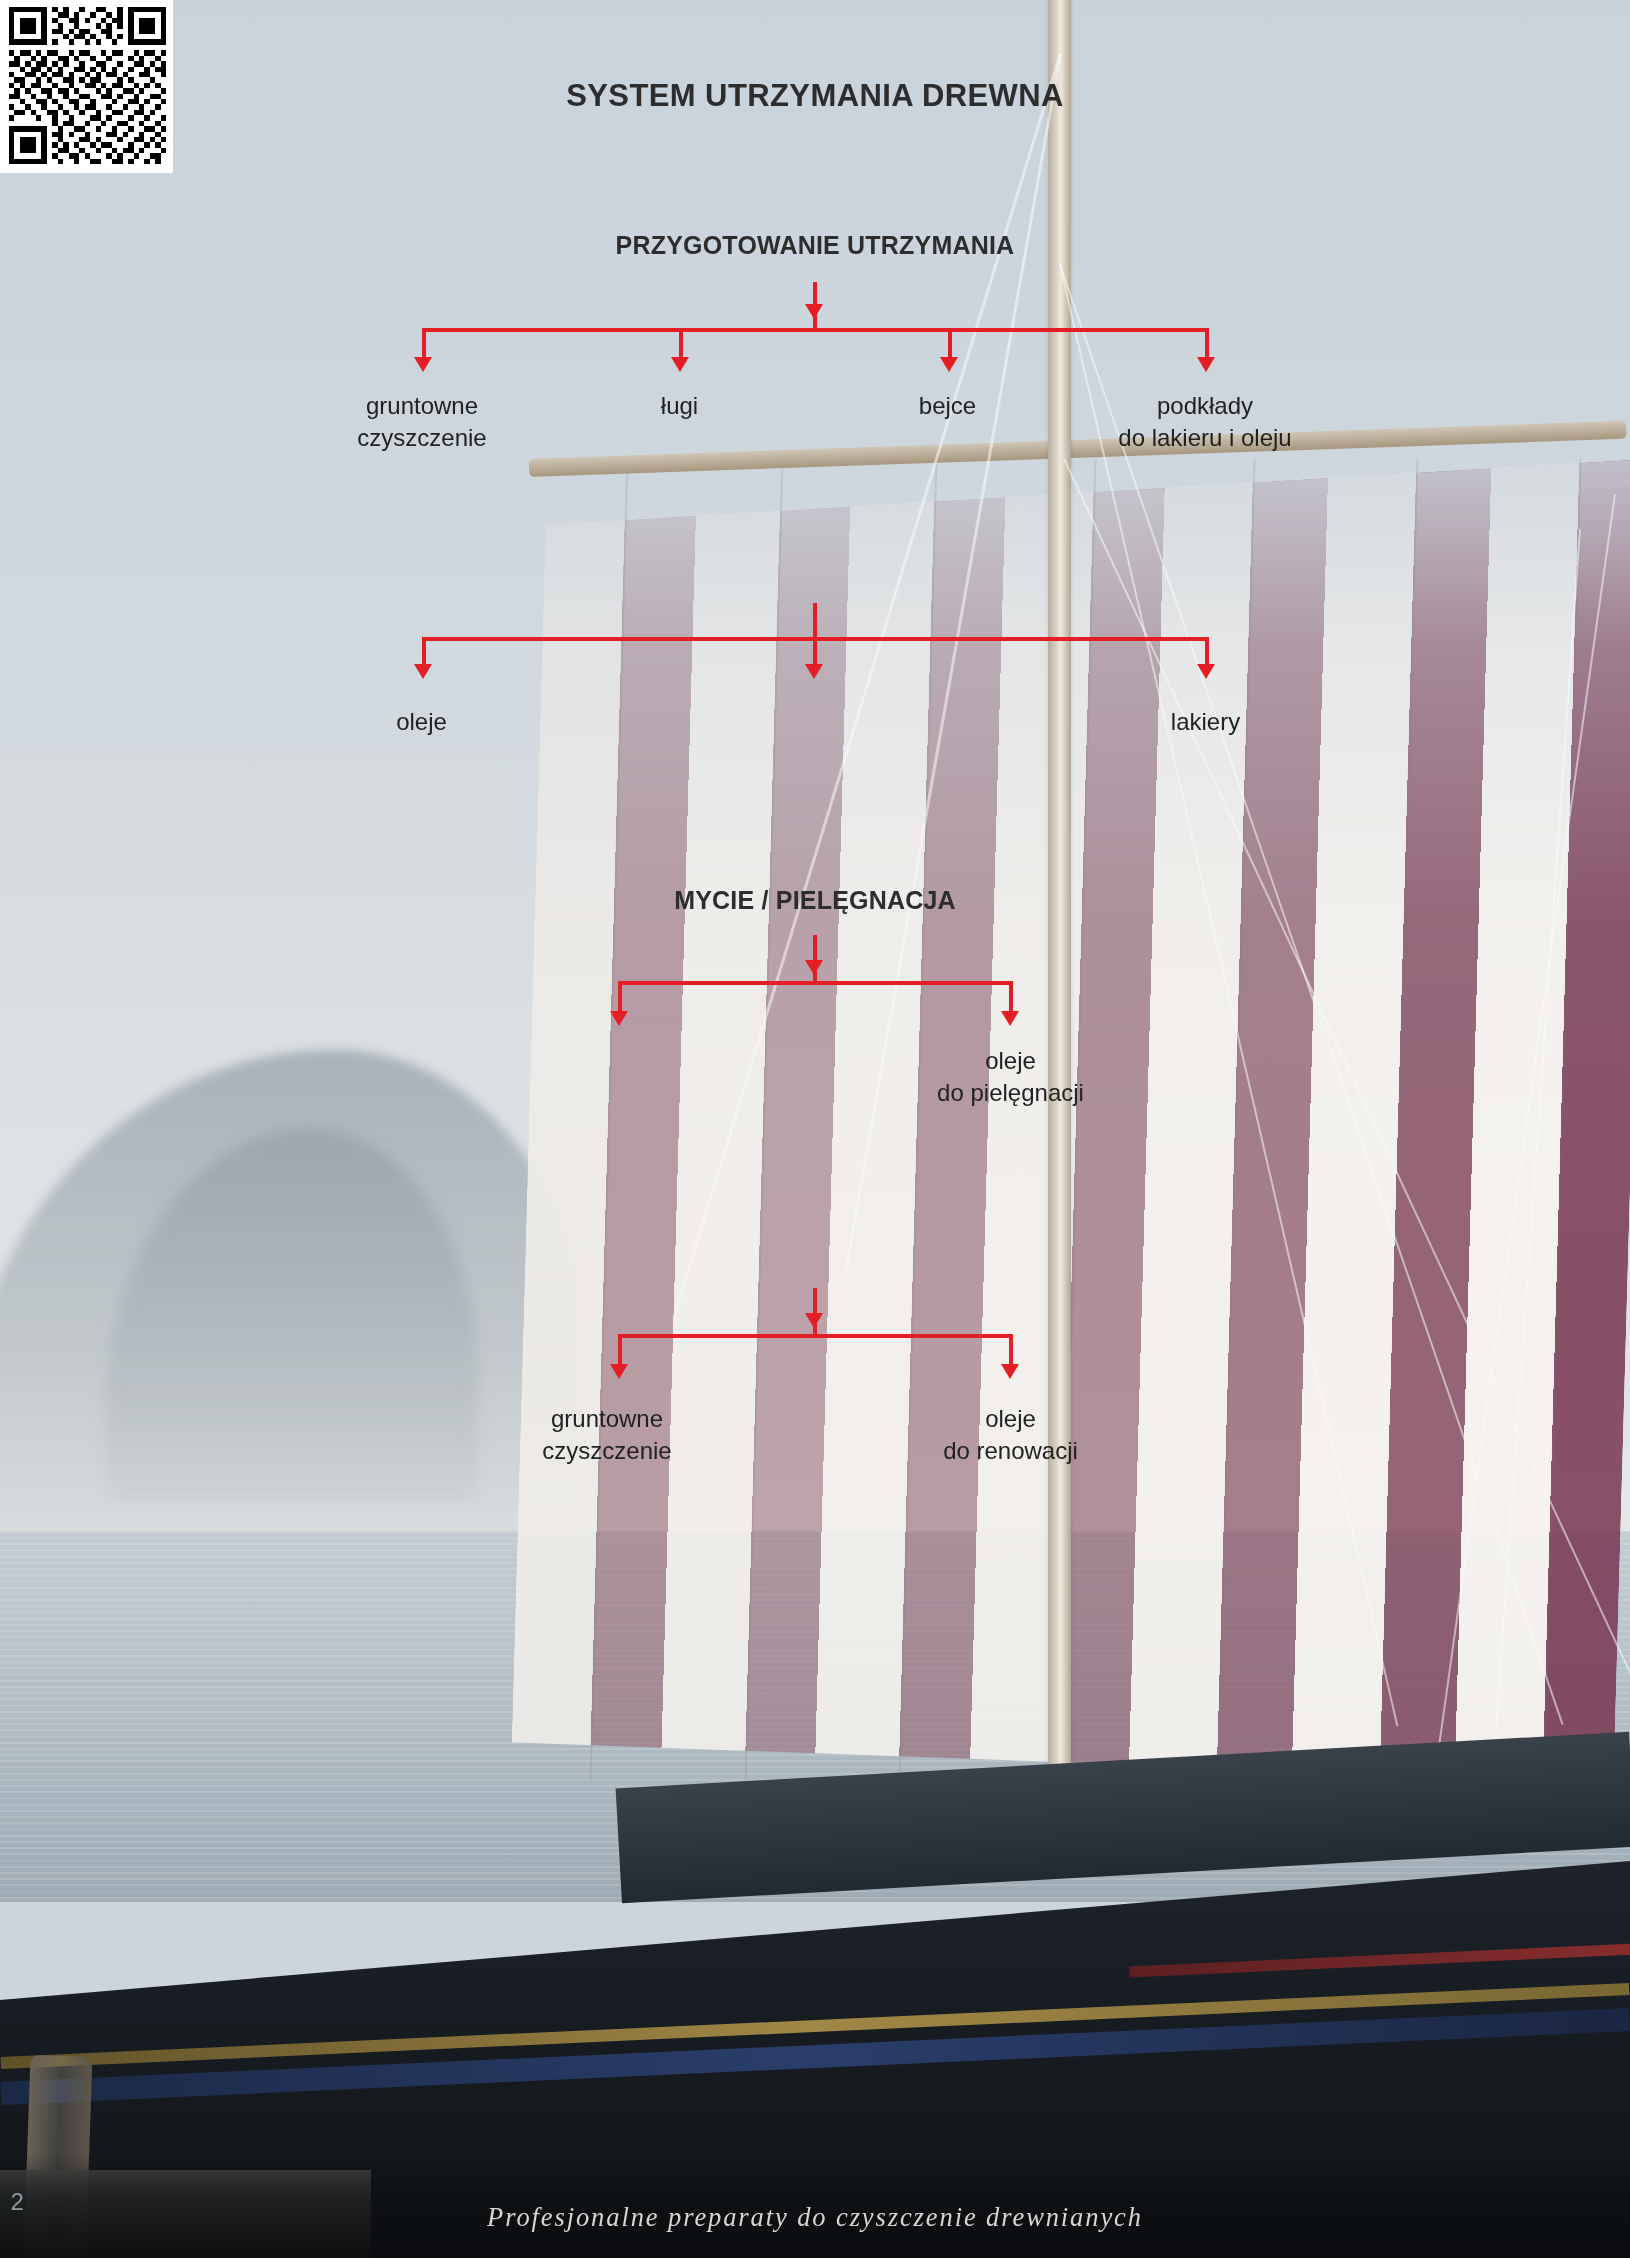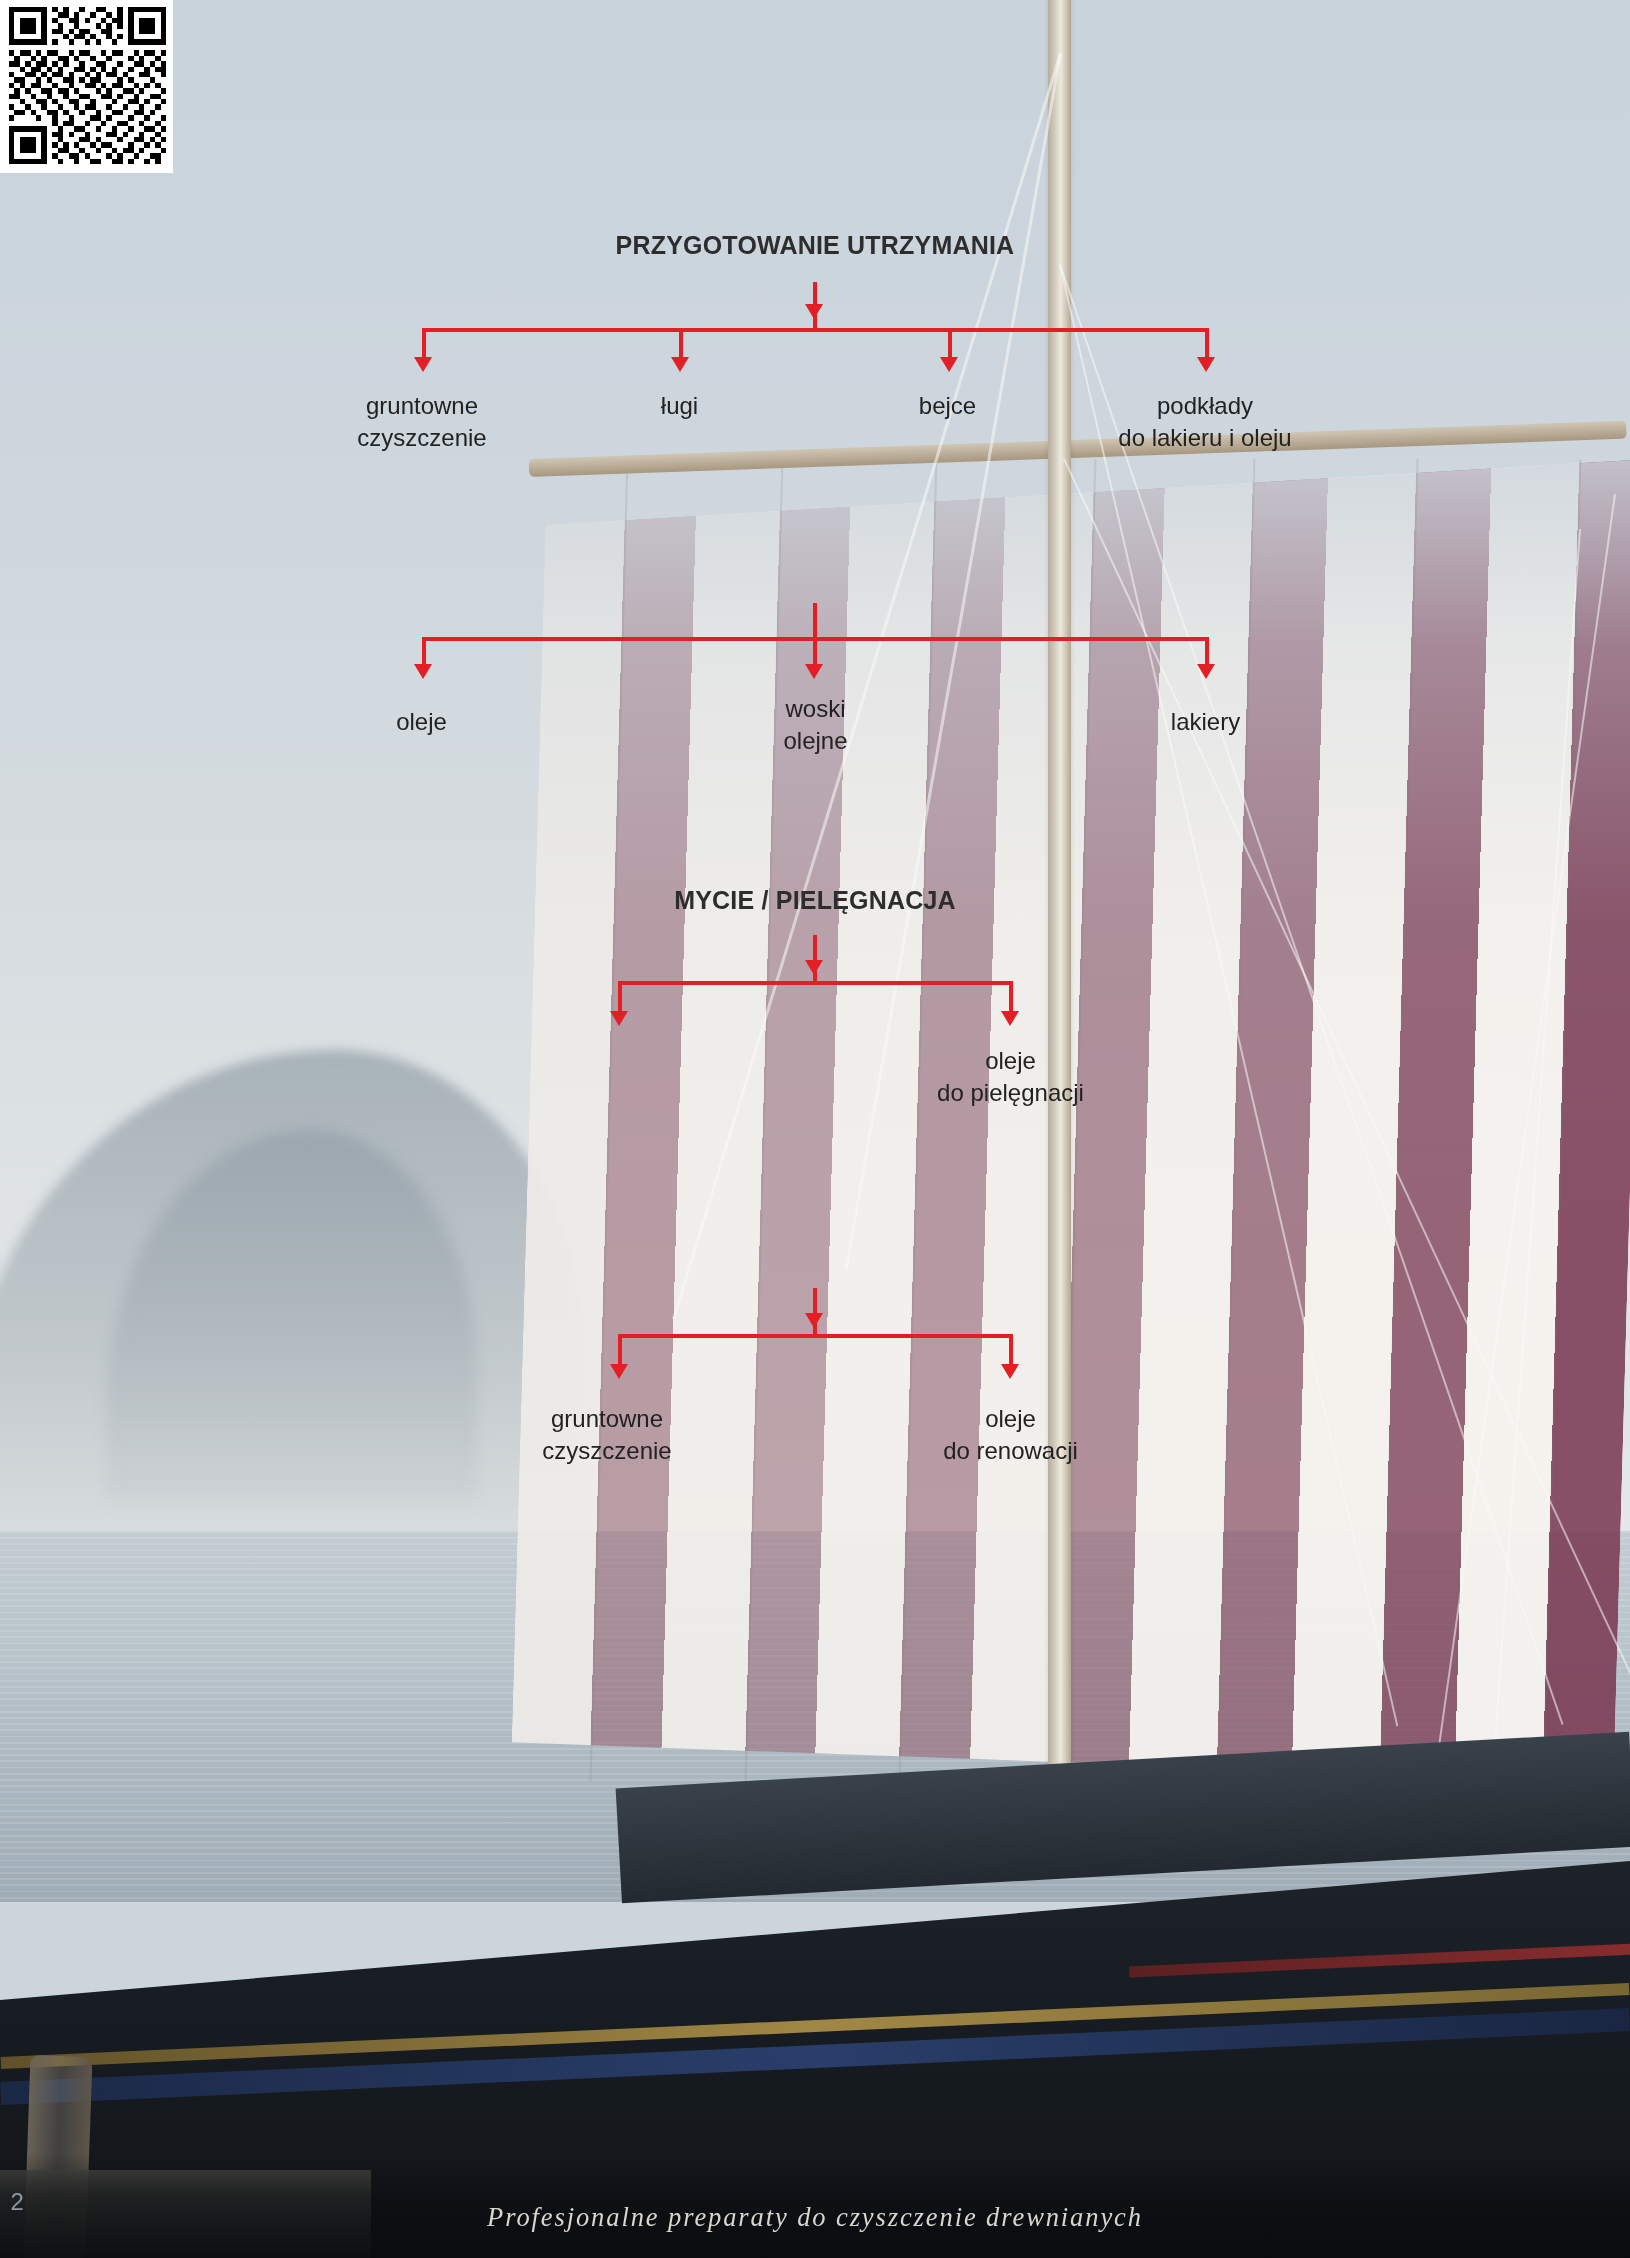--- a/index.html
+++ b/index.html
@@ -527,20 +527,21 @@
           <rect x="19" y="28" width="2" height="1"></rect>
           <rect x="22" y="28" width="1" height="1"></rect>
           <rect x="25" y="28" width="1" height="1"></rect>
           <rect x="27" y="28" width="1" height="1"></rect>
       </g>
     </svg>
   </div>
 
   <div class="diagram">
 
+    <div class="main-title">SYSTEM UTRZYMANIA DREWNA</div>
 
     <div class="section-title" style="top:231px;">PRZYGOTOWANIE UTRZYMANIA</div>
 
     <div class="ln v" style="left:813px; top:282px; height:46px;"></div>
 
     <div class="ln h" style="left:422px; top:328px; width:783px;"></div>
 
     <div class="arrow" style="left:805px; top:304px;"></div>
 
     <div class="ln v" style="left:422px; top:328px; height:35px;"></div>
@@ -573,24 +574,20 @@
     <div class="ln v" style="left:422px; top:637px; height:34px;"></div>
     <div class="arrow" style="left:414px; top:664px;"></div>
     <div class="ln v" style="left:813px; top:637px; height:34px;"></div>
     <div class="arrow" style="left:805px; top:664px;"></div>
     <div class="ln v" style="left:1205px; top:637px; height:34px;"></div>
     <div class="arrow" style="left:1197px; top:664px;"></div>
 
     <div class="leaf" style="left:289px; top:706px; width:265px;">
       <span>oleje</span>
     </div>
-    <div class="leaf" style="left:683px; top:693px; width:265px;">
-      <span>woski</span>
-      <span>olejne</span>
-    </div>
     <div class="leaf" style="left:1073px; top:706px; width:265px;">
       <span>lakiery</span>
     </div>
 
     <div class="section-title" style="top:886px;">MYCIE / PIELĘGNACJA</div>
 
     <div class="ln v" style="left:813px; top:935px; height:46px;"></div>
     <div class="ln h" style="left:618px; top:981px; width:392px;"></div>
     <div class="arrow" style="left:805px; top:960px;"></div>
     <div class="ln v" style="left:618px; top:981px; height:37px;"></div>

